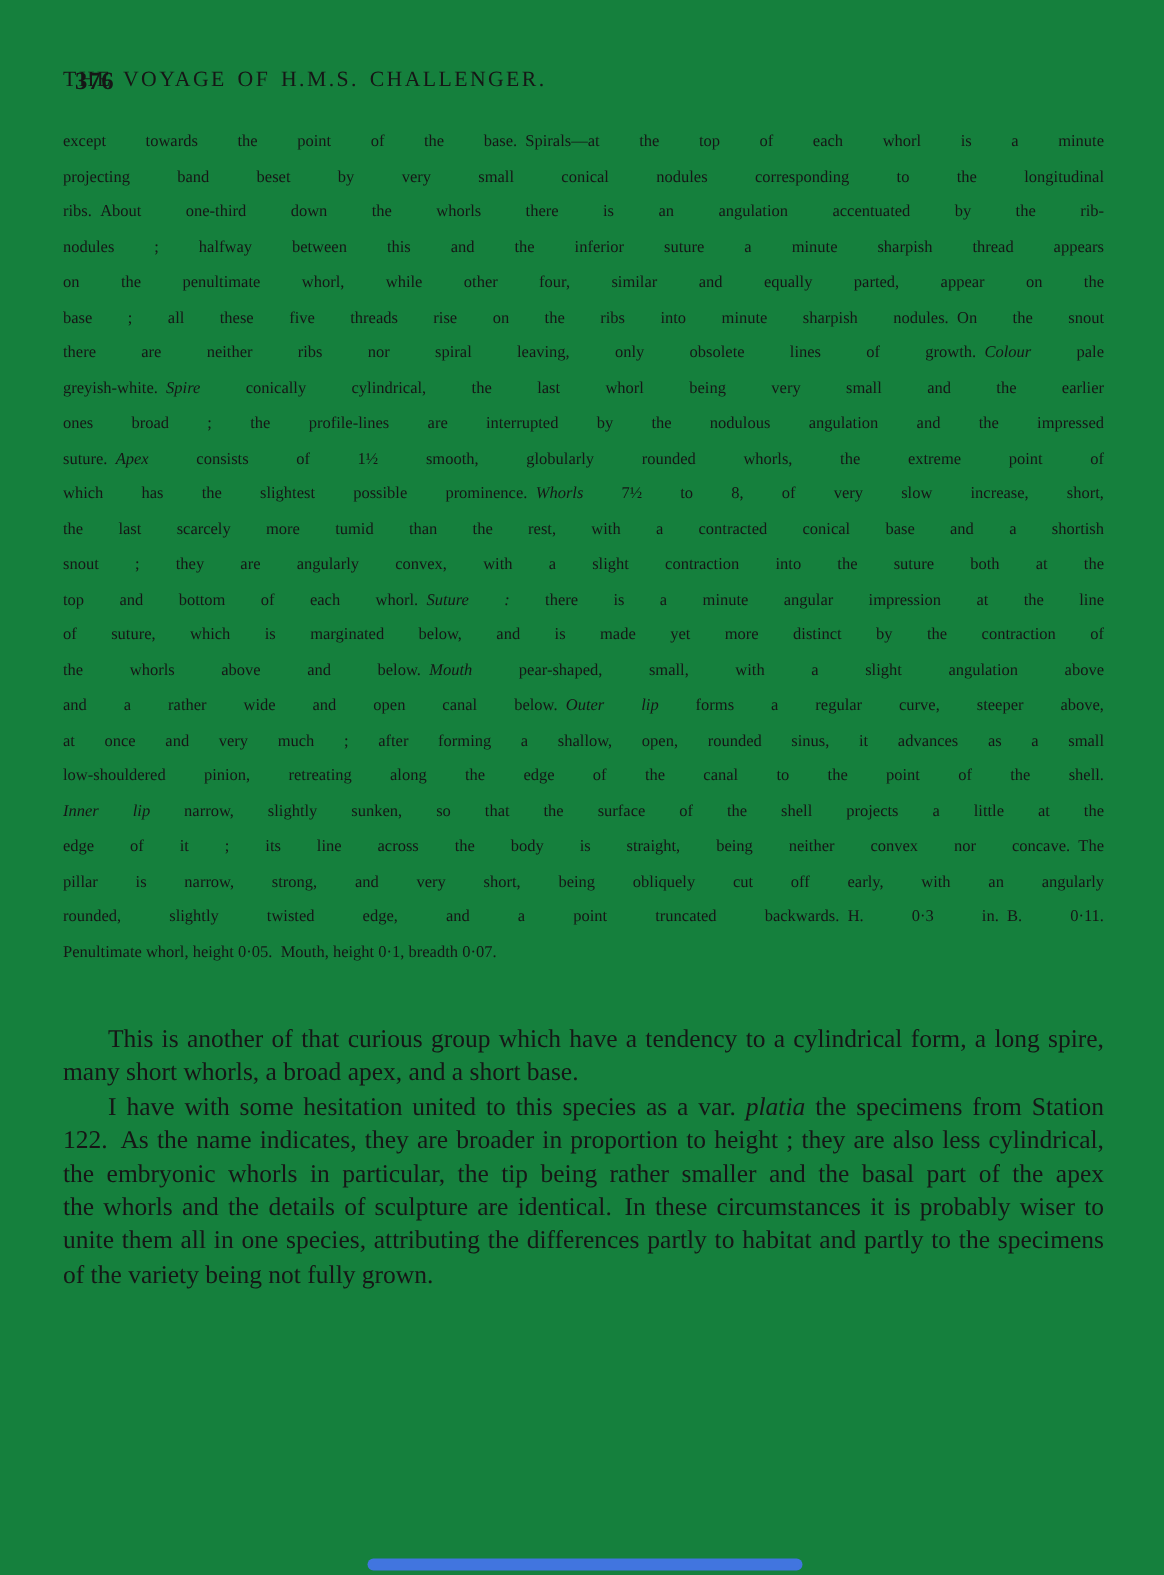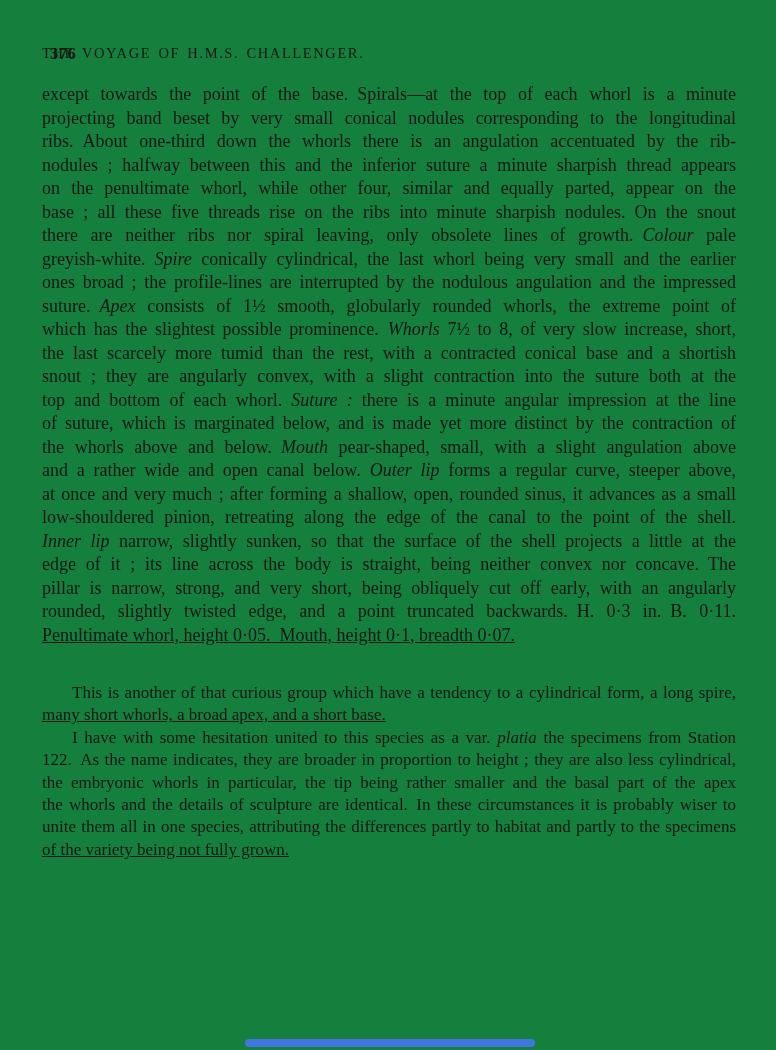--- a/index.html
+++ b/index.html
@@ -34,37 +34,37 @@
     text-align: left;
     font-size: 14.5px;
     font-weight: normal;
     letter-spacing: 1.6px;
     word-spacing: 2px;
   }
   .main-text {
     position: absolute;
     top: 83px; left: 42px;
     width: 694px;
-    font-size: 18px;
+    font-size: 11px;
     line-height: 23.5px;
   }
   .notes {
     position: absolute;
     top: 682px; left: 42px;
     width: 694px;
     font-size: 17px;
     line-height: 22.4px;
   }
   .para { margin: 0; padding: 0; }
   .line {
     text-align: justify;
     text-align-last: justify;
     white-space: normal;
   }
-  .para .line:last-child { text-align-last: left; text-decoration: underline; }
+  .para .line:last-child { text-align-last: left; }
   .notes .para .line:first-child { text-indent: 30px; }
   .line i { font-style: italic; }
   .bottom-bar {
     position: absolute;
     left: 245px; top: 1039px;
     width: 290px; height: 8px;
     border-radius: 4px;
   }
 </style>
 </head>

